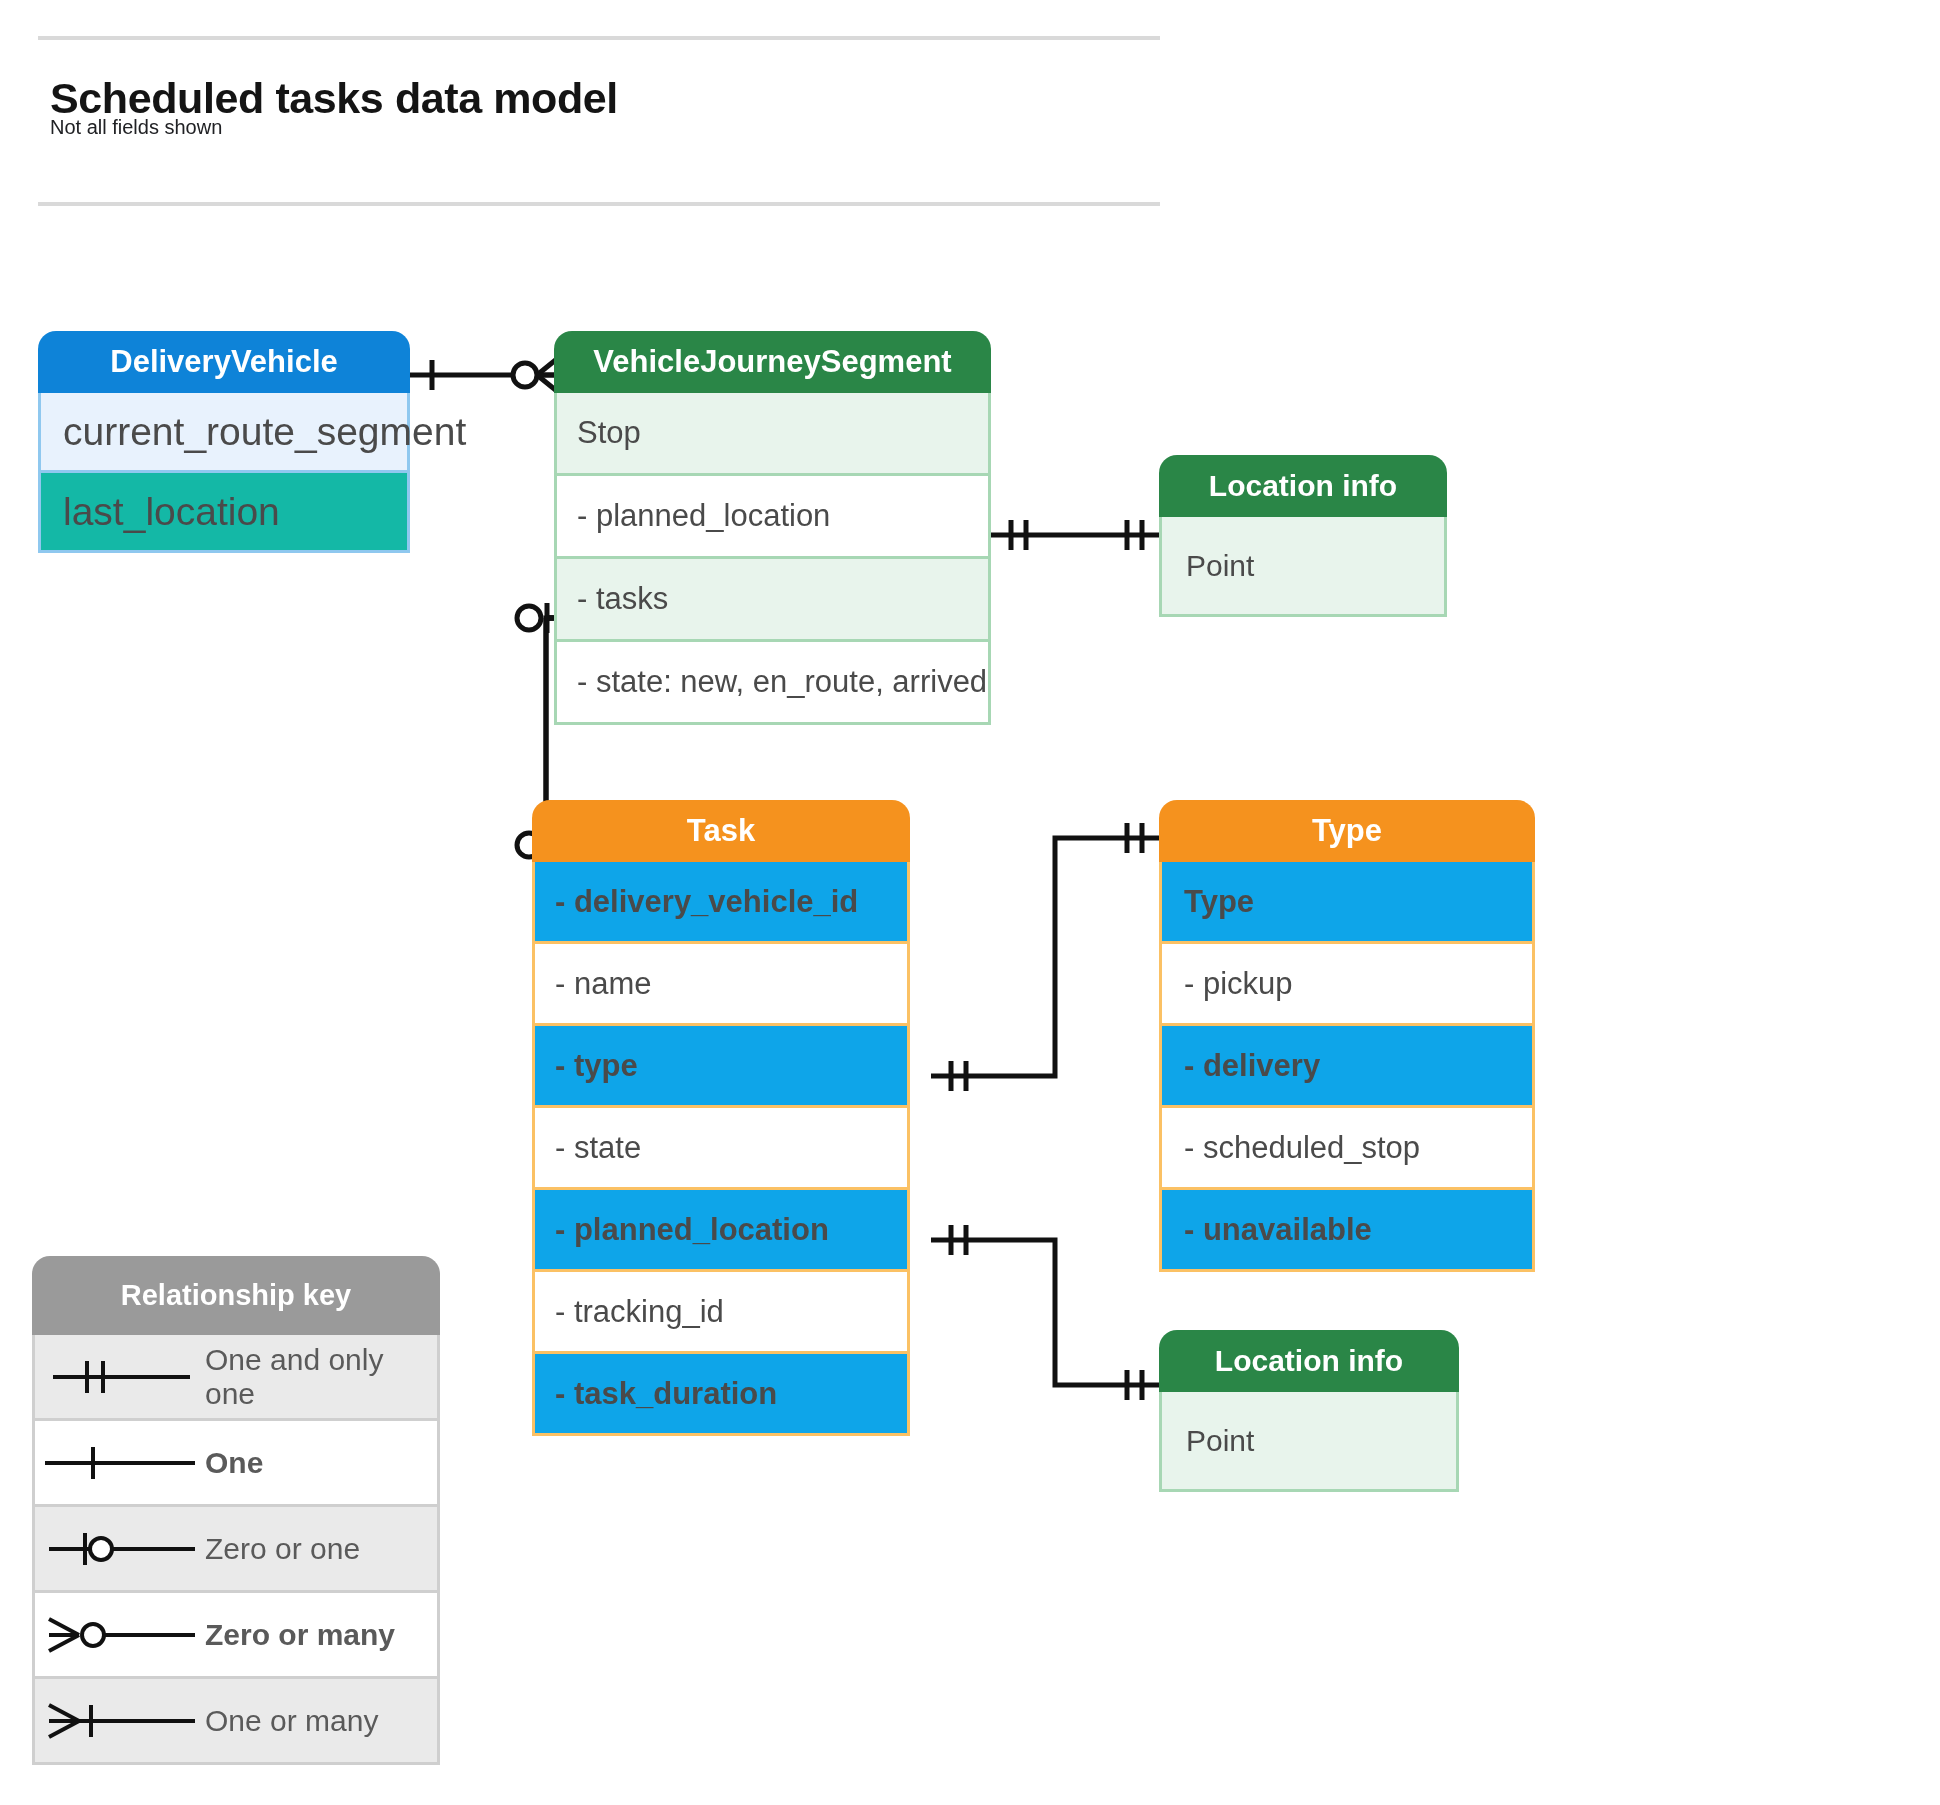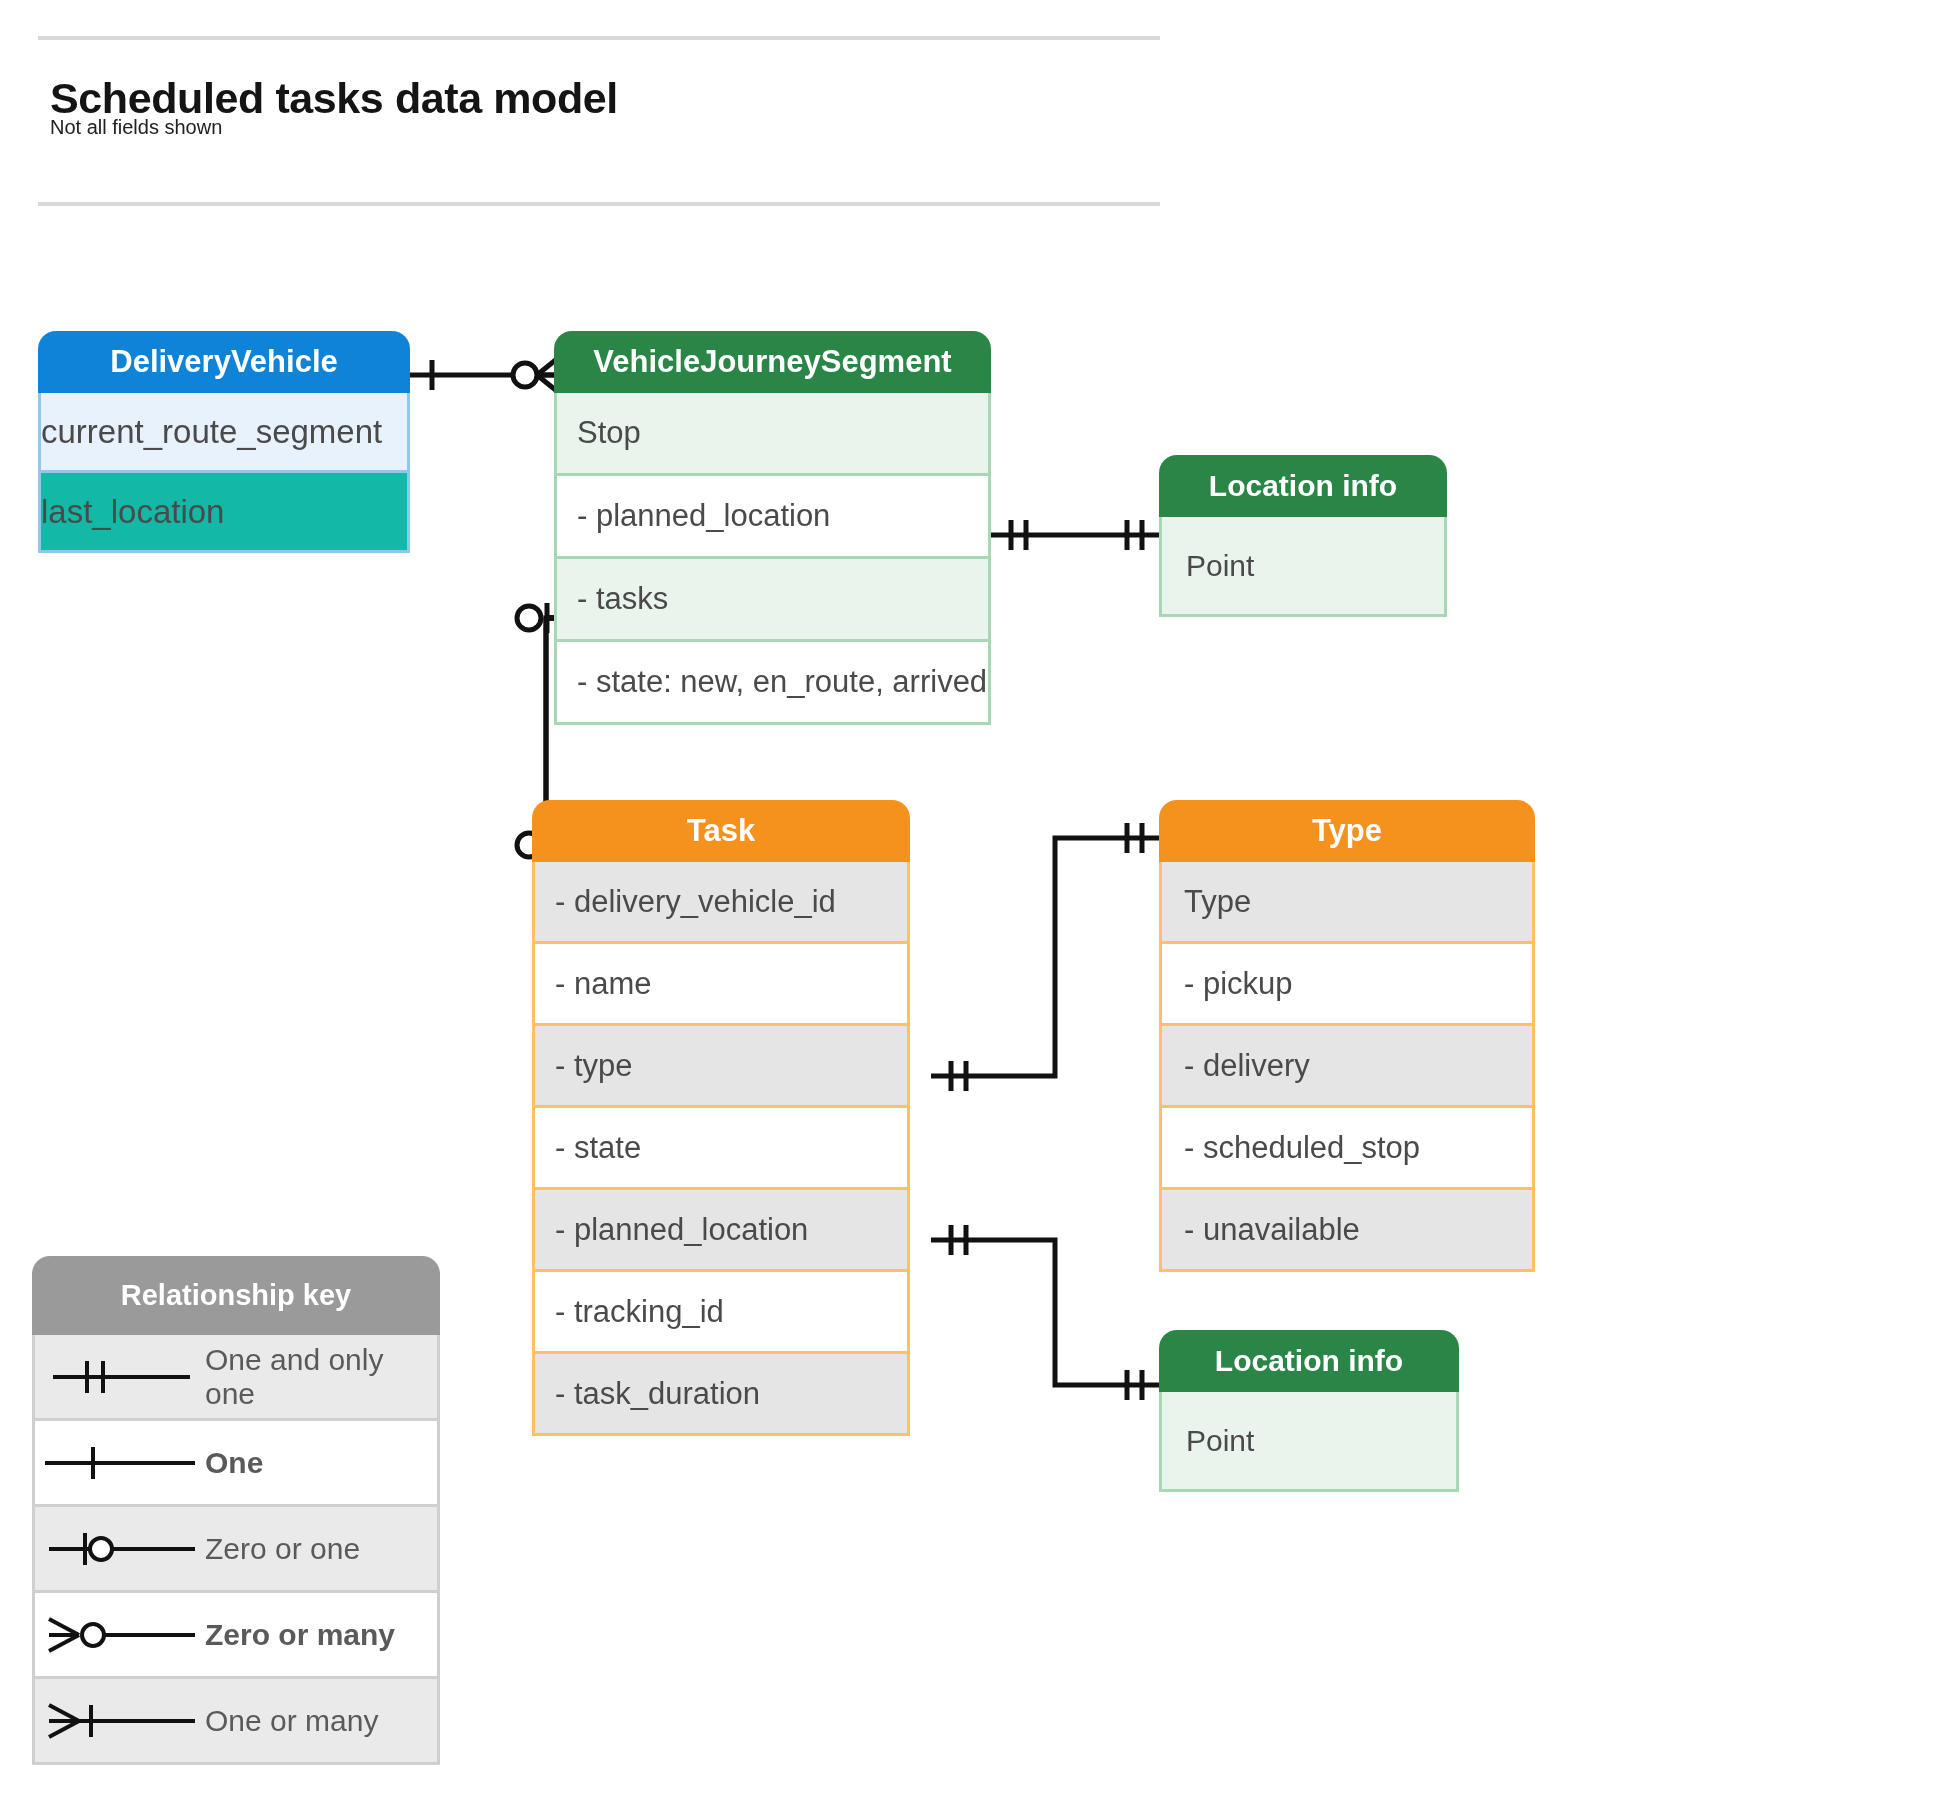--- a/index.html
+++ b/index.html
@@ -28,33 +28,33 @@
 
   
   .green .ent-head{background:#2a8647;}
   .green .ent-row{border-left:3px solid #a7d7b4;border-right:3px solid #a7d7b4;border-bottom:3px solid #a7d7b4;}
   .green .ent-row.alt{background:#e8f4ec;}
   .green .ent-row.plain{background:#ffffff;}
 
   
   .orange .ent-head{background:#f5921e;}
   .orange .ent-row{border-left:3px solid #fbc164;border-right:3px solid #fbc164;border-bottom:3px solid #fbc164;}
-  .orange .ent-row.alt{background:#e5e5e5;}
+  .orange .ent-row.alt{background:#0ea5e9;font-weight:bold;}
   .orange .ent-row.plain{background:#ffffff;}
 
   
   .gray .ent-head{background:#9a9a9a;}
   .gray .ent-row{border-left:3px solid #cfcfcf;border-right:3px solid #cfcfcf;border-bottom:3px solid #cfcfcf;}
   .gray .ent-row.alt{background:#eaeaea;}
   .gray .ent-row.plain{background:#ffffff;font-weight:bold;}
 
   
   #box-deliveryvehicle{left:38px;top:331px;width:372px;}
   #box-deliveryvehicle .ent-head{height:62px;font-size:31px;}
-  #box-deliveryvehicle .ent-row{height:80px;font-size:33px;}
+  #box-deliveryvehicle .ent-row{height:80px;font-size:39px;padding-left:22px;}
 
   #box-vehiclejourneysegment{left:554px;top:331px;width:437px;}
   #box-vehiclejourneysegment .ent-head{height:62px;font-size:31px;}
   #box-vehiclejourneysegment .ent-row{height:83px;font-size:31px;padding-left:20px;}
 
   #box-locationinfo-top{left:1159px;top:455px;width:288px;}
   #box-locationinfo-top .ent-head{height:62px;font-size:30px;}
   #box-locationinfo-top .ent-row{height:100px;font-size:30px;padding-left:24px;}
 
   #box-task{left:532px;top:800px;width:378px;}

